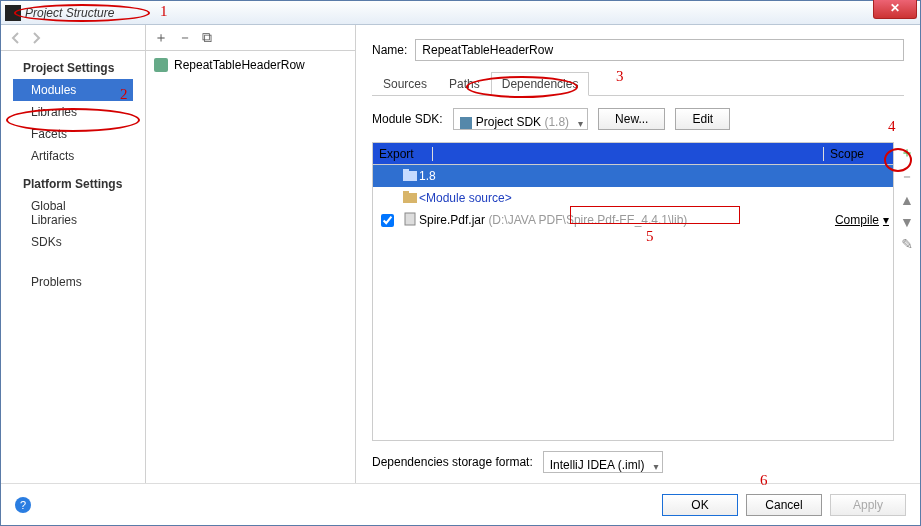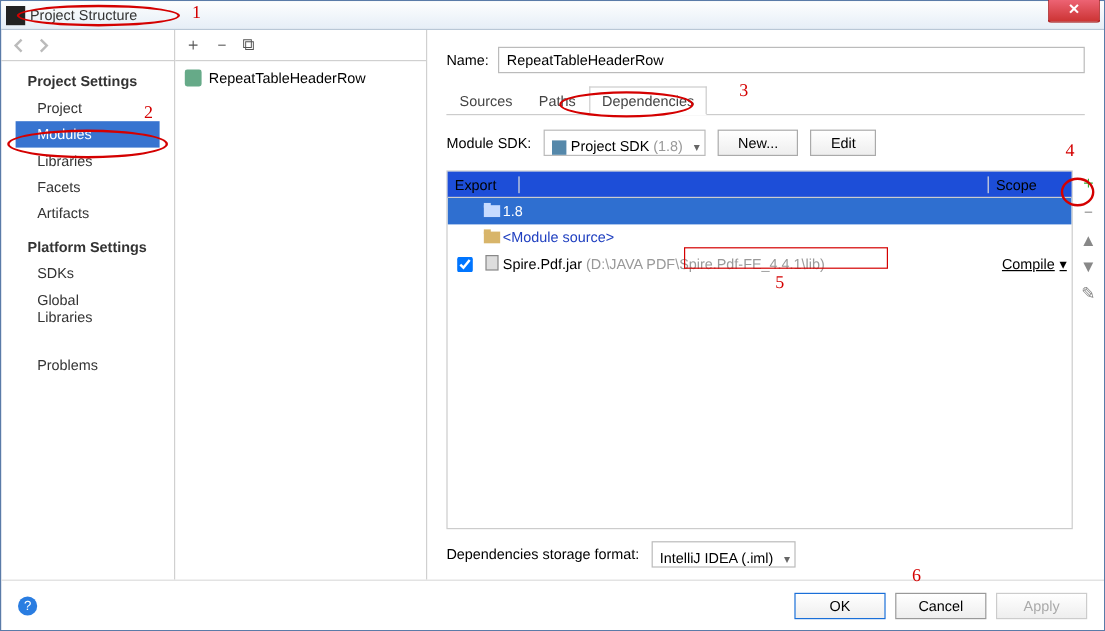--- a/index.html
+++ b/index.html
@@ -1,20 +1,20 @@
 <!DOCTYPE html>
 <html><head>
 <meta charset="utf-8">
 <style>
   * { box-sizing: border-box; font-family: "Segoe UI", Tahoma, sans-serif; font-size: 12px; }
   html,body { margin:0; padding:0; width:921px; height:526px; background:#fff; overflow:hidden; }
   .window { width:921px; height:526px; border:1px solid #5a7ba8; background:#fff; display:flex; flex-direction:column; }
   .titlebar { height:24px; background:linear-gradient(#fdfefe,#e6eef7); border-bottom:1px solid #b9c7d6; display:flex; align-items:center; position:relative; }
   .titlebar .icon { width:16px; height:16px; background:#222; margin:0 4px; display:inline-block; }
-  .titlebar .title { color:#333; }
+  .titlebar .title { color:#333;font-style:italic; }
   .titlebar .close { position:absolute; right:3px; top:-2px; width:44px; height:20px; background:linear-gradient(#e67,#c33); border:1px solid #a22; border-top:none; border-radius:0 0 3px 3px; color:#fff; text-align:center; line-height:18px; font-weight:bold; }
   .body { flex:1; display:flex; min-height:0; }
   .nav { width:145px; border-right:1px solid #d0d0d0; display:flex; flex-direction:column; }
   .navtop { height:26px; border-bottom:1px solid #d0d0d0; display:flex; align-items:center; gap:6px; padding:0 8px; color:#999; }
   .arrow { width:14px; height:14px; display:inline-block; }
   .navlist { flex:1; overflow:auto; padding:6px 12px; }
   .navhdr { font-weight:bold; color:#333; padding:4px 10px; }
   .navitem { padding:4px 18px; color:#333; cursor:pointer; }
   .navitem.sel { background:#3874d0; color:#fff; }
   .modcol { width:210px; border-right:1px solid #d0d0d0; display:flex; flex-direction:column; }
@@ -85,28 +85,27 @@
               </svg>
         </span>
         <span class="arrow">
           <svg viewBox="0 0 14 14">
                 <path d="M5 2 L10 7 L5 12" stroke="#bbb" stroke-width="2" fill="none"></path>
               </svg>
         </span>
       </div>
       <div class="navlist">
         <div class="navhdr">Project Settings</div>
-        <div class="navitem">Project</div>
         <div class="navitem sel">Modules</div>
         <div class="navitem">Libraries</div>
         <div class="navitem">Facets</div>
         <div class="navitem">Artifacts</div>
         <div class="navhdr" style="margin-top:6px">Platform Settings</div>
+        <div class="navitem">Global Libraries</div>
         <div class="navitem">SDKs</div>
-        <div class="navitem">Global Libraries</div>
         <div class="navitem" style="margin-top:18px">Problems</div>
       </div>
     </div>
 
     <div class="modcol">
       <div class="modtop">
         <span class="tbtn">＋</span>
         <span class="tbtn">－</span>
         <span class="tbtn">⧉</span>
       </div>

